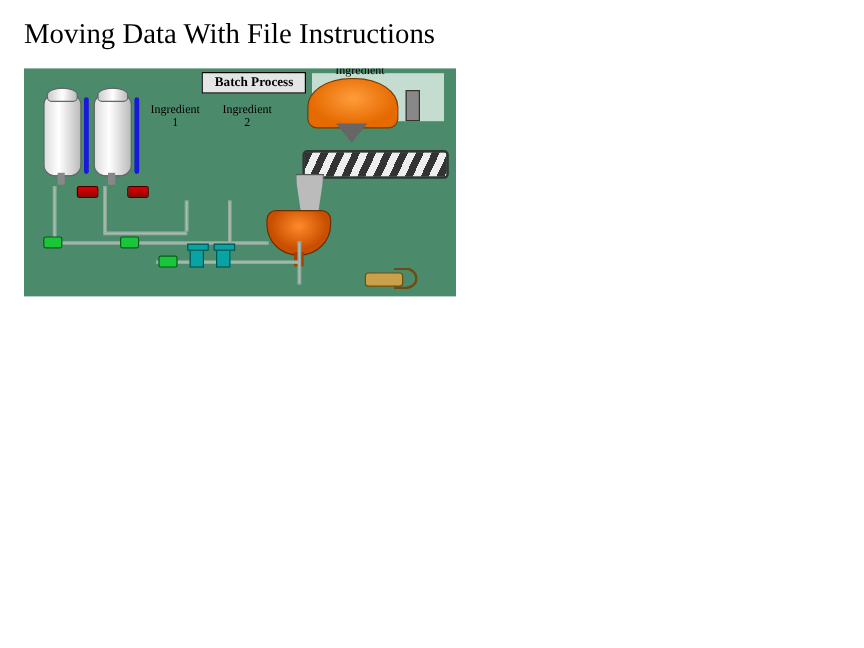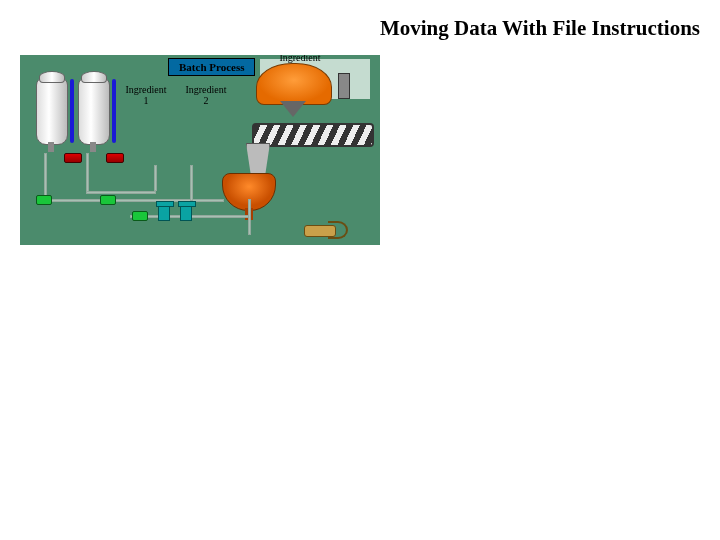--- a/index.html
+++ b/index.html
@@ -12,24 +12,24 @@
     color: #000;
   }
   .slide {
     width: 720px;
     height: 540px;
     position: relative;
     box-sizing: border-box;
     padding: 10px 20px 20px 20px;
   }
   h1.title {
-    font-size: 21px;
-    font-weight: bold;
+    font-size: 24px;
+    font-weight: normal;
     margin: 6px 0 14px 0;
-    text-align: right;
+    text-align: left;
   }
   .intro {
     font-size: 22px;
     font-weight: bold;
     color: #000055;
     line-height: 1.25;
     margin: 0 0 24px 0;
   }
   .row {
     display: flex;
@@ -57,21 +57,21 @@
     position: absolute;
     font-family: "Times New Roman", serif;
     font-size: 10px;
     text-align: center;
     line-height: 1.05;
   }
   .banner {
     position: absolute;
     top: 3px;
     left: 148px;
-    background: #0369a1;
+    background: #e5e5e5;
     border: 1px solid #000;
     padding: 2px 10px;
     font-size: 11px;
     font-weight: bold;
   }
   
   .tank {
     position: absolute;
     top: 22px;
     width: 30px;

